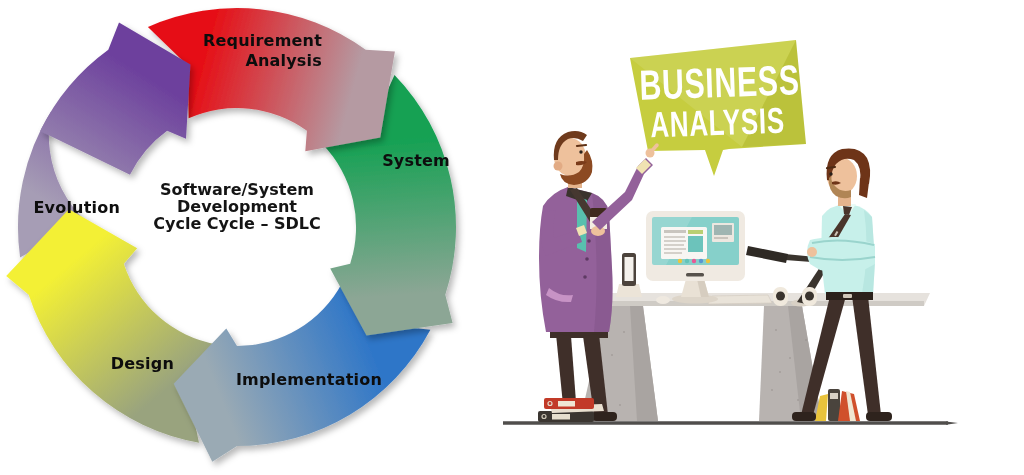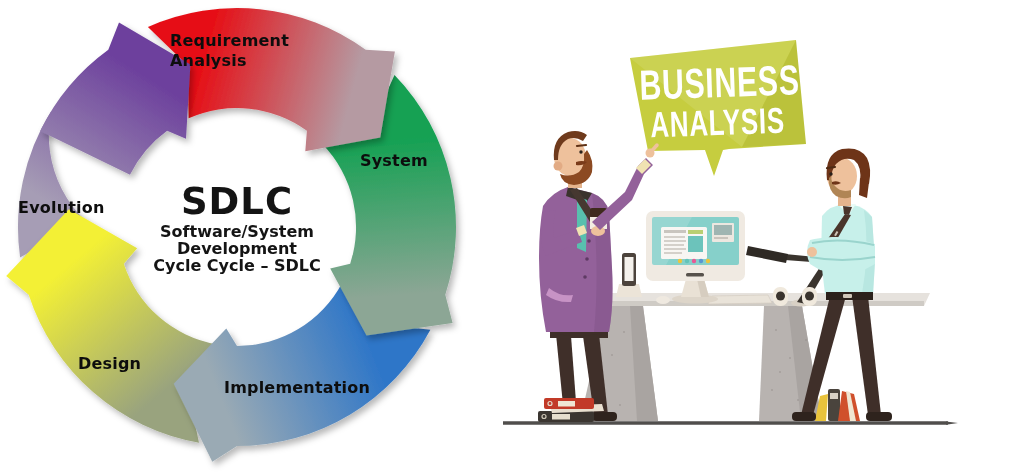--- a/index.html
+++ b/index.html
@@ -2,24 +2,24 @@
 <html><head>
 <meta charset="utf-8">
 <style>
   html,body{margin:0;padding:0;background:#ffffff;}
   .canvas{position:relative;width:1024px;height:475px;background:#ffffff;overflow:hidden;
           font-family:"DejaVu Sans",sans-serif;}
   .sdlc-pane{position:absolute;left:0;top:0;width:480px;height:475px;}
   .illu-pane{position:absolute;left:480px;top:0;width:544px;height:475px;}
   .sdlc-pane svg,.illu-pane svg{position:absolute;left:0;top:0;width:100%;height:100%;}
   .stage-label{position:absolute;font-weight:700;font-size:16px;color:#0d0d0d;
-               text-align:left;line-height:20px;letter-spacing:.2px;}
+               text-align:right;line-height:20px;letter-spacing:.2px;}
   .lbl-req{left:170px;top:31px;width:152px;}
   .lbl-design{left:360px;top:151px;width:90px;}
-  .lbl-impl{left:224px;top:378px;width:158px;}
+  .lbl-impl{left:224px;top:370px;width:158px;}
   .lbl-testing{left:78px;top:354px;width:96px;}
   .lbl-evolution{left:18px;top:156px;width:102px;margin-top:42px;}
   .center-text{position:absolute;left:117px;top:181px;width:240px;text-align:center;color:#141414;}
   .sdlc-title{font-size:37px;font-weight:800;letter-spacing:1px;line-height:42px;}
   .sdlc-sub{font-size:16px;font-weight:700;line-height:17px;}
   .bubble-text{font-family:"Liberation Sans",sans-serif;font-weight:bold;letter-spacing:1px;}
 </style>
 </head>
 <body>
 
@@ -58,21 +58,20 @@
         <path d="M 394.5 74.9 A 219 219 0 0 1 445.3 294.7 L 452.6 323.0 L 366.5 335.6 L 330.2 268.5 L 350.2 263.8 A 119 119 0 0 0 322.6 144.3 L 372.0 125.3 Z" fill="url(#grad-design)" filter="url(#ds)"></path>
         <path d="M 147.9 26.9 A 219 219 0 0 1 365.7 49.8 L 394.9 51.6 L 380.3 137.4 L 305.3 151.2 L 306.9 130.7 A 119 119 0 0 0 188.6 118.3 L 187.6 65.4 Z" fill="url(#grad-requirement-analysis)" filter="url(#ds)"></path>
         <path d="M 40.2 131.0 A 219 219 0 0 1 108.3 49.8 L 119.0 22.6 L 190.4 64.5 L 186.0 138.7 L 167.1 130.7 A 119 119 0 0 0 130.0 174.8 Z" fill="url(#grad-evolution)" filter="url(#ds)"></path>
       </svg>
     <div class="stage-label lbl-req">Requirement Analysis</div>
     <div class="stage-label lbl-design">System</div>
     <div class="stage-label lbl-impl">Implementation</div>
     <div class="stage-label lbl-testing">Design</div>
     <div class="stage-label lbl-evolution">Evolution</div>
     <div class="center-text">
-      <div class="sdlc-title">SDLC</div>
       <div class="sdlc-sub">Software/System Development</div>
       <div class="sdlc-sub">Cycle Cycle – SDLC</div>
     </div>
   </div>
 
   <div class="illu-pane">
     <svg viewBox="0 0 544 475">
 
       <g>
         <polygon points="150,58 316,40 326,144 249,149 243,150 234,176 225,150 168,151" fill="#c6cd3f"></polygon>

